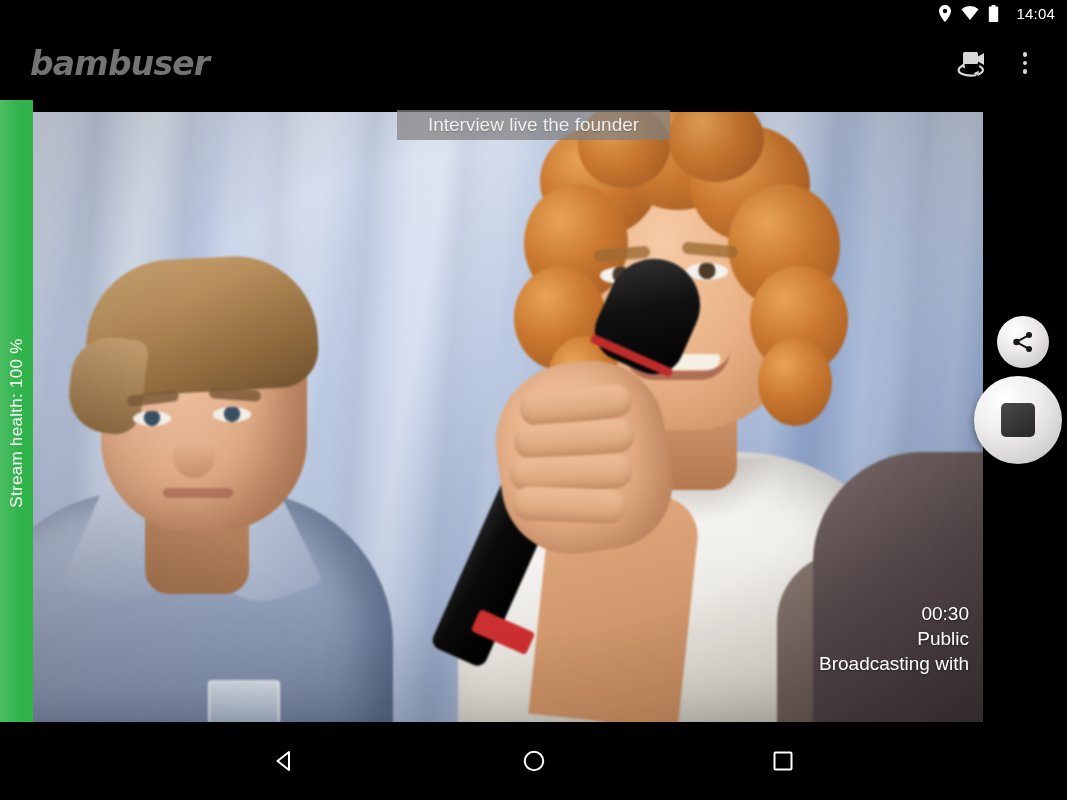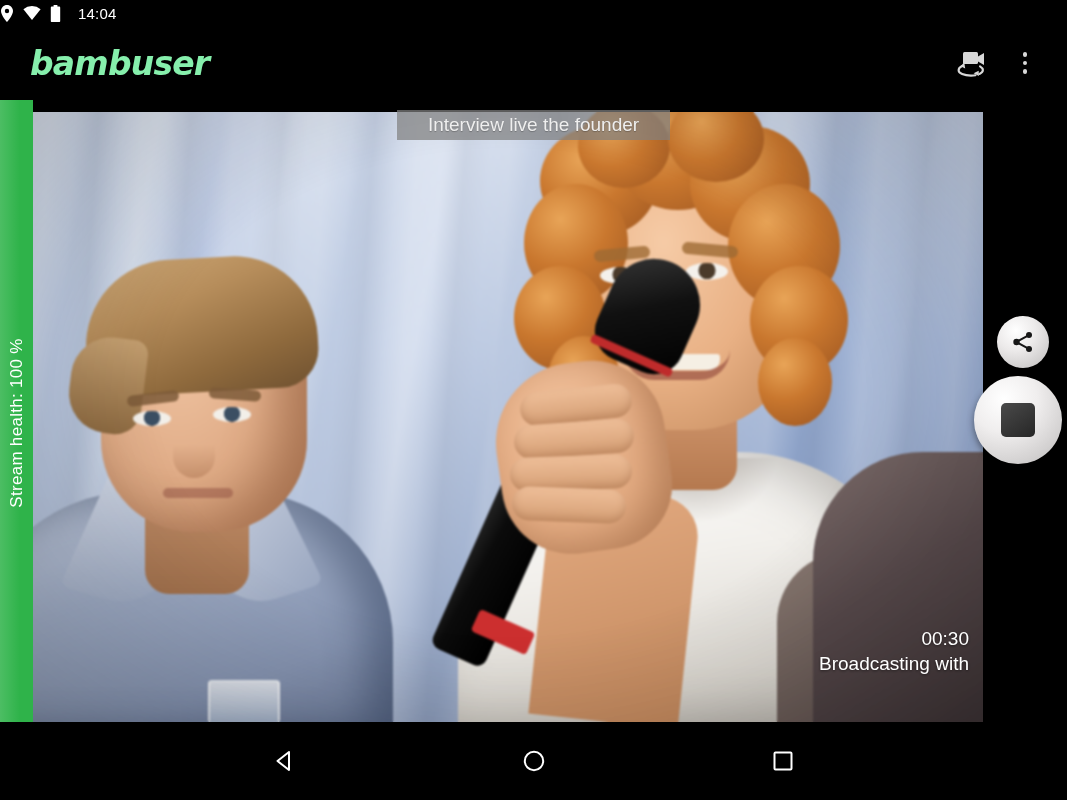--- a/index.html
+++ b/index.html
@@ -16,39 +16,39 @@
     width:1067px;
     height:800px;
     background:#000;
   }
 
   
   .status-bar {
     position:absolute; top:0; left:0;
     width:1067px; height:26px;
     background:#000;
-    display:flex; align-items:center; justify-content:flex-start;
+    display:flex; align-items:center; justify-content:flex-end;
     padding-right:12px;
   }
   .status-icons { display:flex; align-items:center; gap:9px; }
   .sb-icon { display:flex; align-items:center; justify-content:center; }
   .status-time {
     color:#fff; font-size:15px; letter-spacing:0.2px;
     margin-left:8px; line-height:1;
   }
 
   
   .app-bar {
     position:absolute; top:26px; left:0;
     width:1067px; height:74px;
     background:#000;
     display:flex; align-items:center;
   }
   .brand {
-    color:#86efac;
+    color:#737373;
     font-size:33px;
     font-weight:bold;
     font-style:italic;
     letter-spacing:-0.8px;
     margin-left:30px;
     font-family:"DejaVu Sans", sans-serif;
   }
   .app-bar-actions {
     margin-left:auto;
     display:flex; align-items:center; gap:4px;
@@ -493,20 +493,21 @@
     <div class="man-c">
       <div class="shoulder2"></div>
       <div class="torso"></div>
     </div>
 
     <div class="photo-soften"></div>
     <div class="vignette"></div>
 
     <div class="broadcast-status">
       <div>00:30</div>
+      <div>Public</div>
       <div>Broadcasting with</div>
     </div>
   </div>
 
   <div class="health-bar">
     <div class="fill-hi"></div>
     <div class="health-label">Stream health: 100 %</div>
   </div>
 
   <div class="title-chip">

